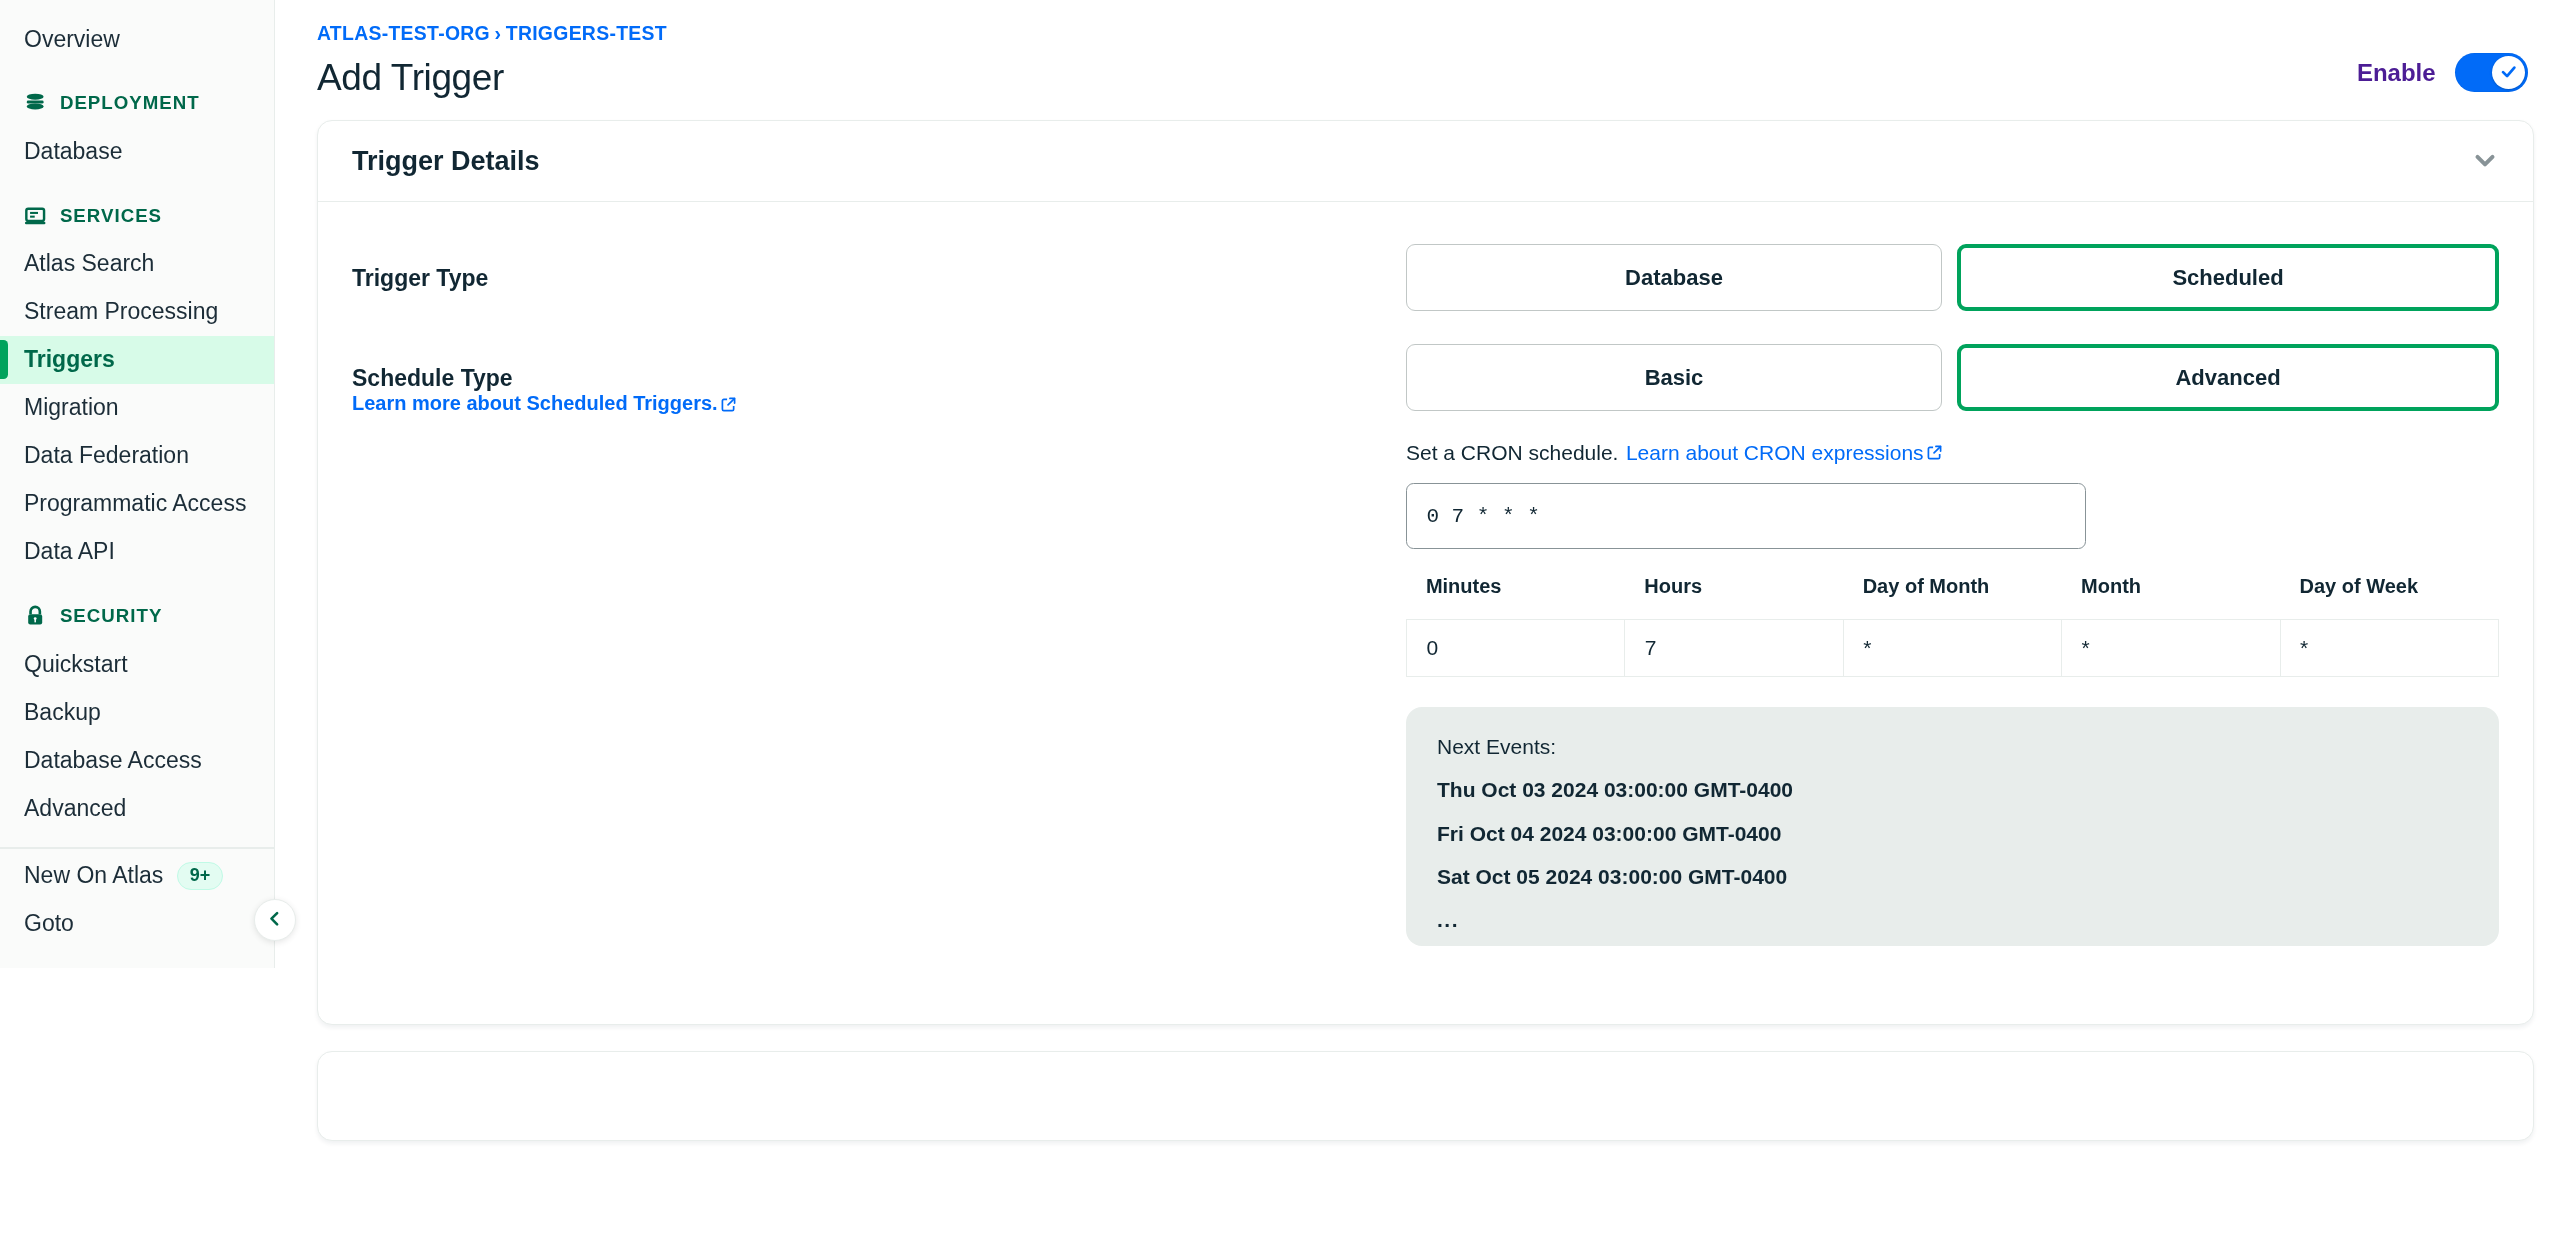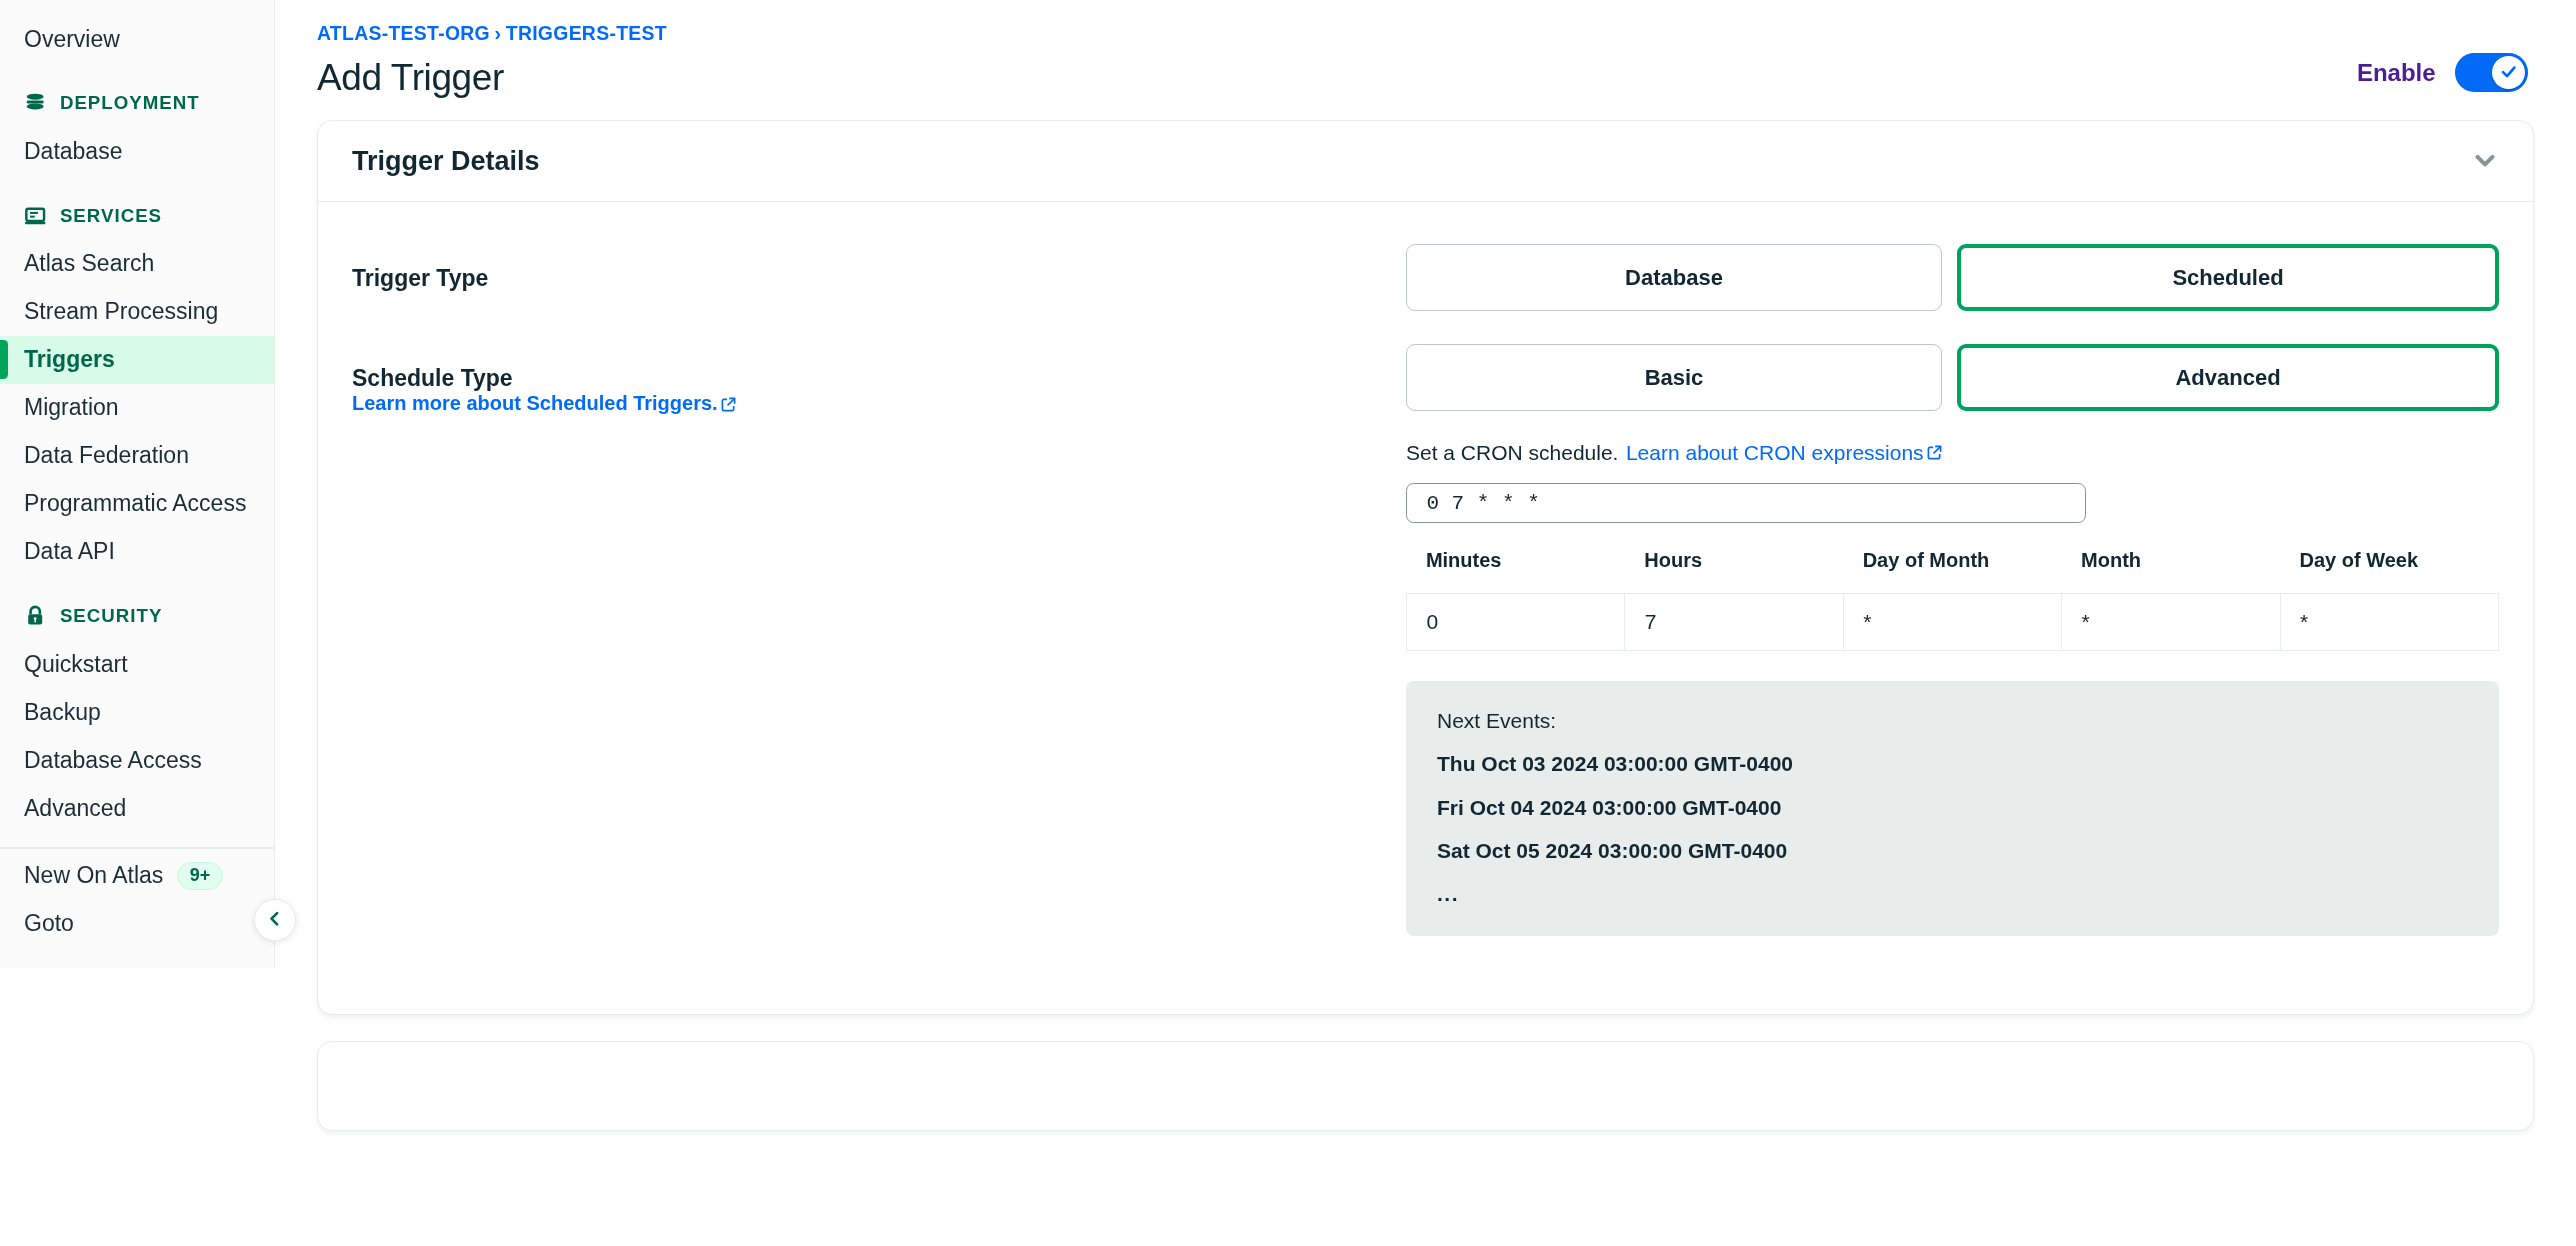--- a/index.html
+++ b/index.html
@@ -259,21 +259,21 @@
     text-decoration: none;
     display: inline-flex;
     align-items: flex-start;
     gap: 3px;
     cursor: pointer;
   }
 
   .cron-input {
     margin-top: 18px;
     width: 680px;
-    height: 40px;
+    height: 66px;
     border: 1.5px solid #889397;
     border-radius: 7.5px;
     background: #ffffff;
     font-family: "Liberation Mono", monospace;
     font-size: 21px;
     color: #112733;
     padding: 0 19.4px;
     outline: none;
   }
 
@@ -296,22 +296,22 @@
     padding: 0 19.4px;
     font-size: 21px;
     color: #112733;
     background: #ffffff;
     vertical-align: middle;
   }
 
   .next-events {
     margin-top: 30px;
     background: #e8edeb;
-    border-radius: 8px;
-    padding: 28px 31px 30px 31px;
+    border-radius: 16px;
+    padding: 28px 31px 14px 31px;
     width: 100%;
   }
   .ne-title {
     font-size: 21px;
     color: #112733;
     margin-bottom: 19.4px;
   }
   .ne-item {
     font-size: 21px;
     font-weight: bold;

